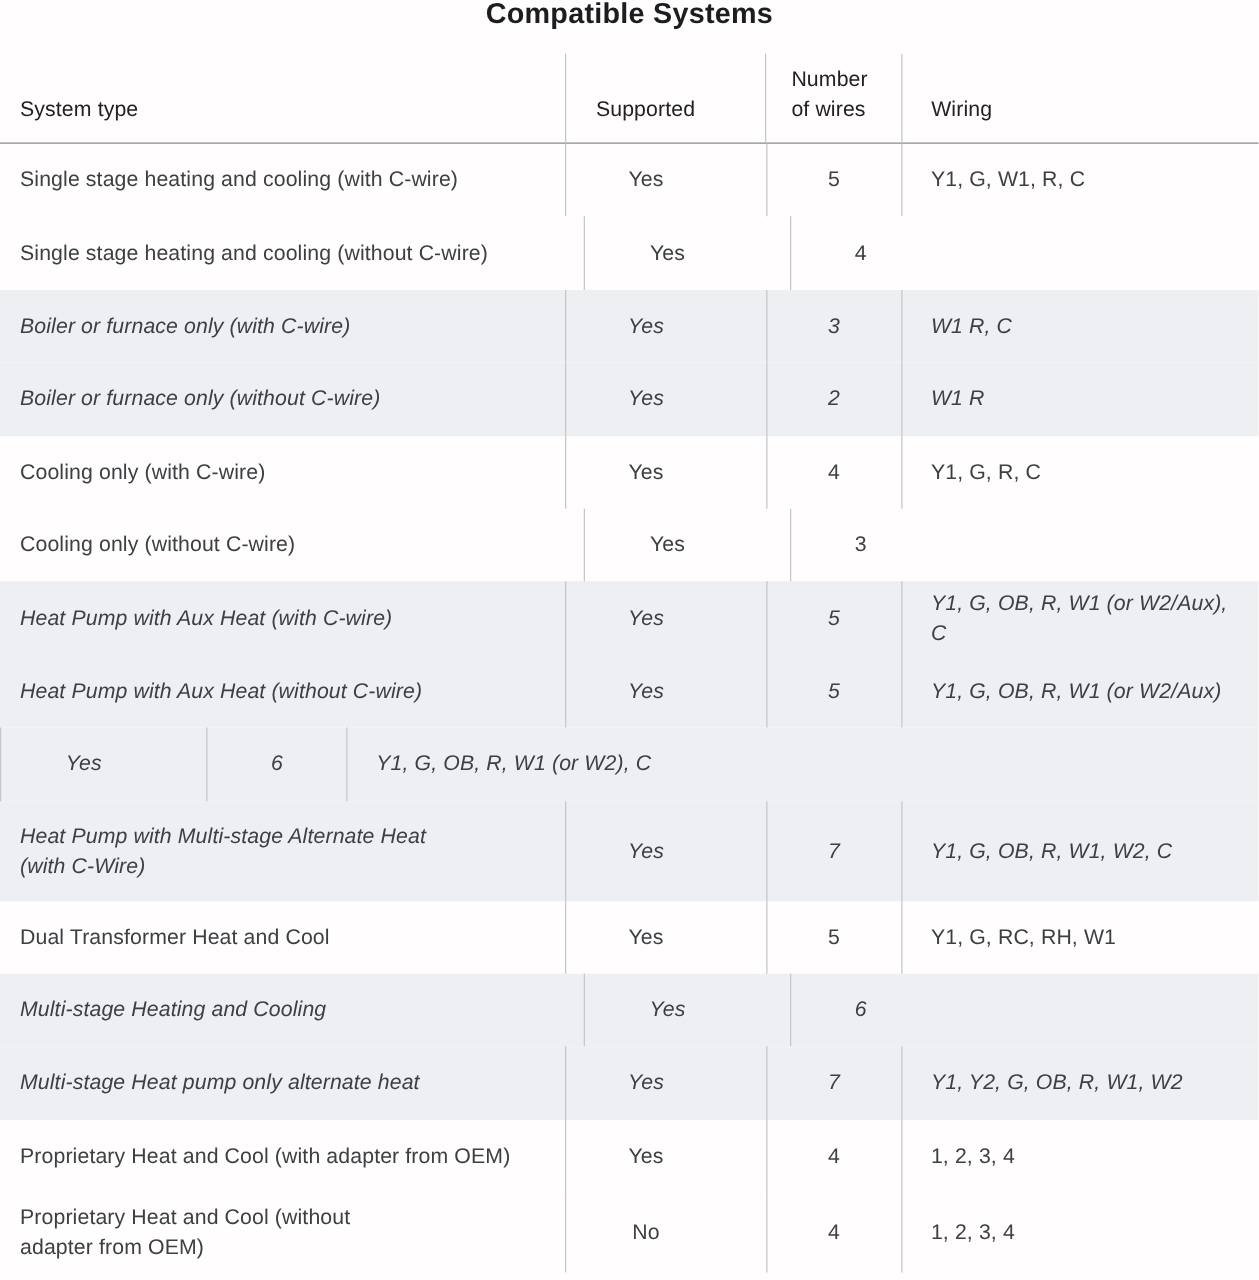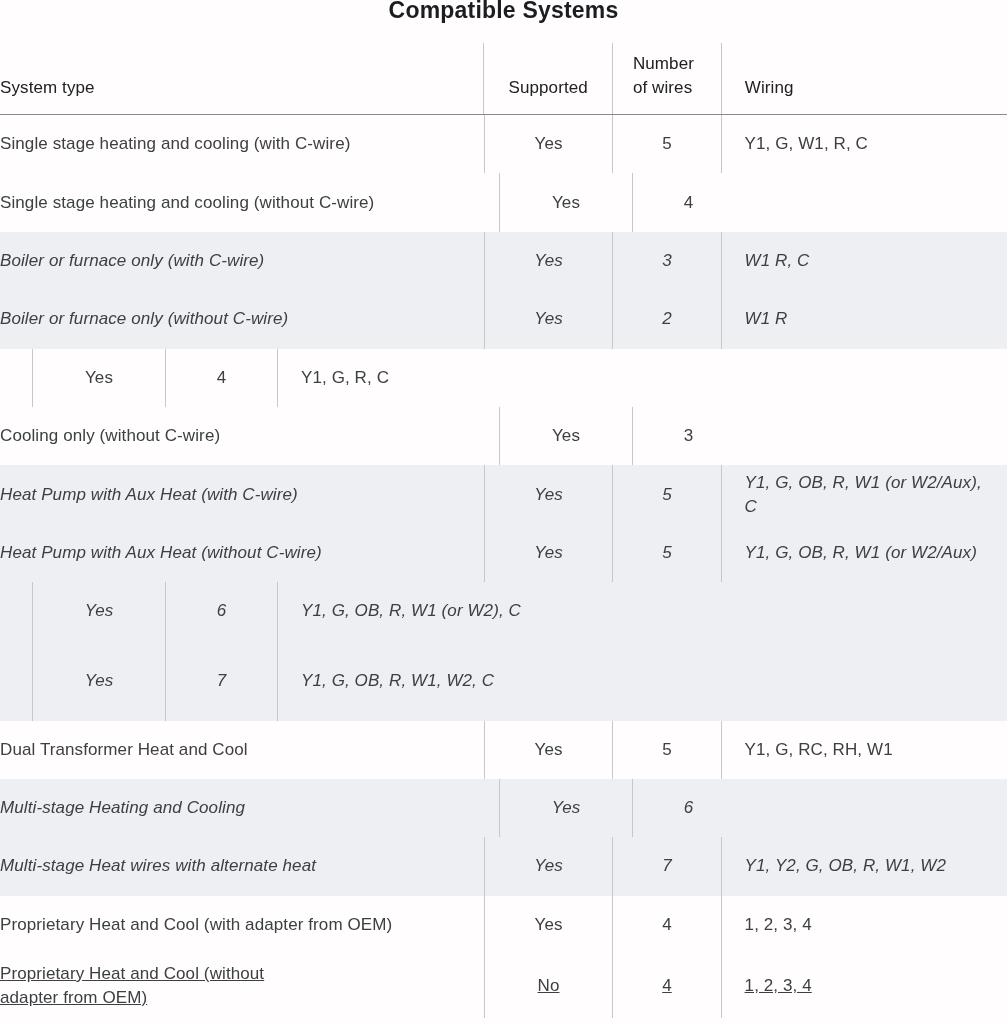--- a/index.html
+++ b/index.html
@@ -35,36 +35,37 @@
   }
   .cell{
     display:flex;
     align-items:center;
     font-size:17px;
     line-height:24px;
     letter-spacing:.1px;
   }
   .c-system{
     width:467px;
+    padding-left:16px;
     padding-right:14px;
     white-space:pre-line;
   }
   .c-supported{
     width:133px;
     border-left:1px solid var(--vline);
     justify-content:center;
     text-align:center;
-    margin-left:32px;
   }
   .c-wires{
     width:112px;
     border-left:1px solid var(--vline);
     justify-content:center;
     text-align:center;
     white-space:pre-line;
+    margin-left:32px;
   }
   .c-wiring{
     width:295px;
     border-left:1px solid var(--vline);
     padding-left:23px;
     padding-right:16px;
   }
   .header{
     min-height:72px;
     border-bottom:1px solid var(--hline);
@@ -74,21 +75,21 @@
     align-items:flex-end;
     padding-bottom:14px;
   }
   .header .c-wires{
     justify-content:flex-start;
     text-align:left;
     padding-left:20px;
   }
   .shaded{background:var(--band);font-style:italic;}
   #tbody .row:nth-child(10){min-height:80px;}
-  #tbody .row:nth-child(15){min-height:64px;text-decoration:underline;}
+  #tbody .row:nth-child(15){min-height:64px;}
 </style>
 </head>
 <body>
 
 <div class="page">
   <h1 class="title">Compatible Systems</h1>
 
   <div class="table">
     <div class="row header">
       <div class="cell c-system">System type</div>
@@ -119,20 +120,21 @@
   </div>
 
   <div class="row shaded">
     <div class="cell c-system">Boiler or furnace only (without C-wire)</div>
     <div class="cell c-supported">Yes</div>
     <div class="cell c-wires">2</div>
     <div class="cell c-wiring">W1 R</div>
   </div>
 
   <div class="row">
+    <div class="cell c-system">Cooling only (with C-wire)</div>
     <div class="cell c-supported">Yes</div>
     <div class="cell c-wires">4</div>
     <div class="cell c-wiring">Y1, G, R, C</div>
   </div>
 
   <div class="row">
     <div class="cell c-system">Cooling only (without C-wire)</div>
     <div class="cell c-supported">Yes</div>
     <div class="cell c-wires">3</div>
   </div>
@@ -151,40 +153,42 @@
     <div class="cell c-wiring">Y1, G, OB, R, W1 (or W2/Aux)</div>
   </div>
 
   <div class="row shaded">
     <div class="cell c-supported">Yes</div>
     <div class="cell c-wires">6</div>
     <div class="cell c-wiring">Y1, G, OB, R, W1 (or W2), C</div>
   </div>
 
   <div class="row shaded">
+    <div class="cell c-system">Heat Pump with Multi-stage Alternate Heat
+(with C-Wire)</div>
     <div class="cell c-supported">Yes</div>
     <div class="cell c-wires">7</div>
     <div class="cell c-wiring">Y1, G, OB, R, W1, W2, C</div>
   </div>
 
   <div class="row">
     <div class="cell c-system">Dual Transformer Heat and Cool</div>
     <div class="cell c-supported">Yes</div>
     <div class="cell c-wires">5</div>
     <div class="cell c-wiring">Y1, G, RC, RH, W1</div>
   </div>
 
   <div class="row shaded">
     <div class="cell c-system">Multi-stage Heating and Cooling</div>
     <div class="cell c-supported">Yes</div>
     <div class="cell c-wires">6</div>
   </div>
 
   <div class="row shaded">
-    <div class="cell c-system">Multi-stage Heat wires with alternate heat</div>
+    <div class="cell c-system">Multi-stage Heat pump only alternate heat</div>
     <div class="cell c-supported">Yes</div>
     <div class="cell c-wires">7</div>
     <div class="cell c-wiring">Y1, Y2, G, OB, R, W1, W2</div>
   </div>
 
   <div class="row">
     <div class="cell c-system">Proprietary Heat and Cool (with adapter from OEM)</div>
     <div class="cell c-supported">Yes</div>
     <div class="cell c-wires">4</div>
     <div class="cell c-wiring">1, 2, 3, 4</div>

